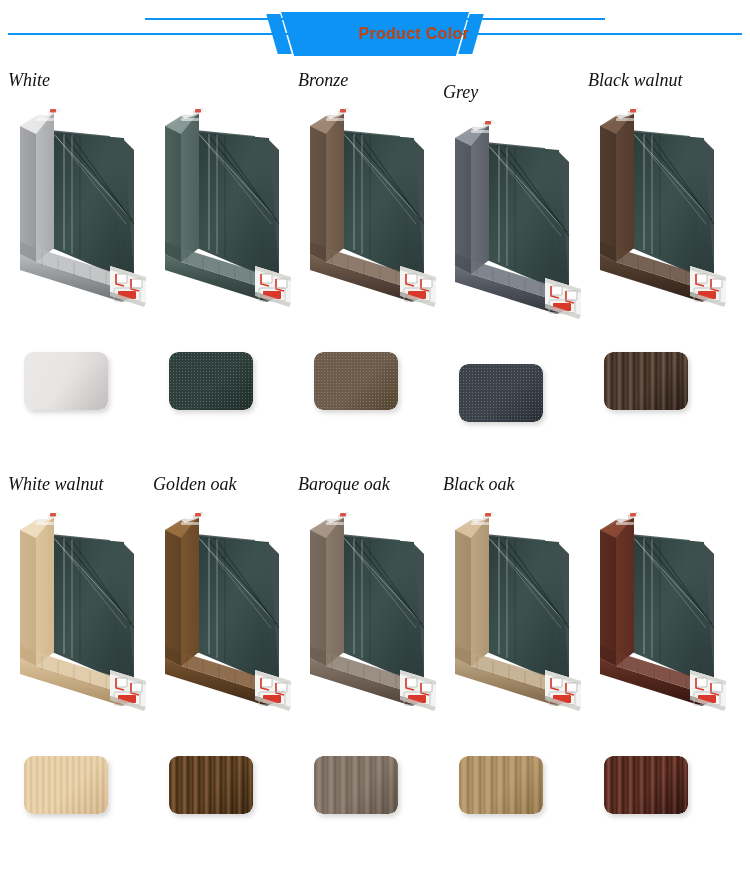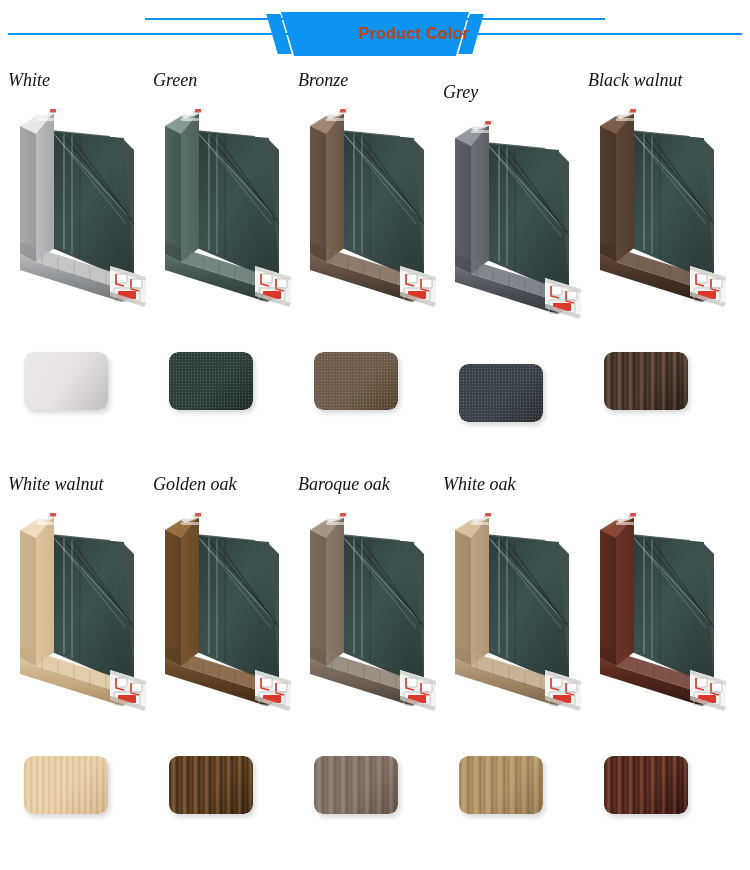--- a/index.html
+++ b/index.html
@@ -298,21 +298,20 @@
   </g>
 </svg>
       </div>
       <div class="cell-swatch">
         <div class="swatch-inner" style="background: linear-gradient(135deg, rgb(231, 228, 227) 0%, rgb(231, 228, 227) 55%, rgb(214, 210, 209) 100%);">
           <div class="tex-sheen"></div>
         </div>
       </div>
     </div>
     <div class="cell" style="left: 151px;">
-      <div class="cell-label">Green</div>
       <div class="cell-window">
 <svg width="144" height="215" viewBox="0 0 144 215">
   <defs>
     <linearGradient id="fl01" x1="0" y1="0" x2="1" y2="0">
       <stop offset="0%" stop-color="#8a9c98"></stop>
               <stop offset="45%" stop-color="#5d716c"></stop>
               <stop offset="100%" stop-color="#3d4f4b"></stop>
     </linearGradient>
     <linearGradient id="fb01" x1="0" y1="0" x2="0" y2="1">
       <stop offset="0%" stop-color="#5d716c"></stop>
@@ -875,21 +874,21 @@
   </g>
 </svg>
       </div>
       <div class="cell-swatch">
         <div class="swatch-inner" style="background: linear-gradient(135deg, rgb(138, 122, 108) 0%, rgb(138, 122, 108) 55%, rgb(107, 92, 80) 100%);">
           <div class="tex-grain"></div>
         </div>
       </div>
     </div>
     <div class="cell" style="left: 441px;">
-      <div class="cell-label">White oak</div>
+      <div class="cell-label">Black oak</div>
       <div class="cell-window">
 <svg width="144" height="215" viewBox="0 0 144 215">
   <defs>
     <linearGradient id="fl13" x1="0" y1="0" x2="1" y2="0">
       <stop offset="0%" stop-color="#d8c2a0"></stop>
               <stop offset="45%" stop-color="#bda684"></stop>
               <stop offset="100%" stop-color="#9c8463"></stop>
     </linearGradient>
     <linearGradient id="fb13" x1="0" y1="0" x2="0" y2="1">
       <stop offset="0%" stop-color="#bda684"></stop>

